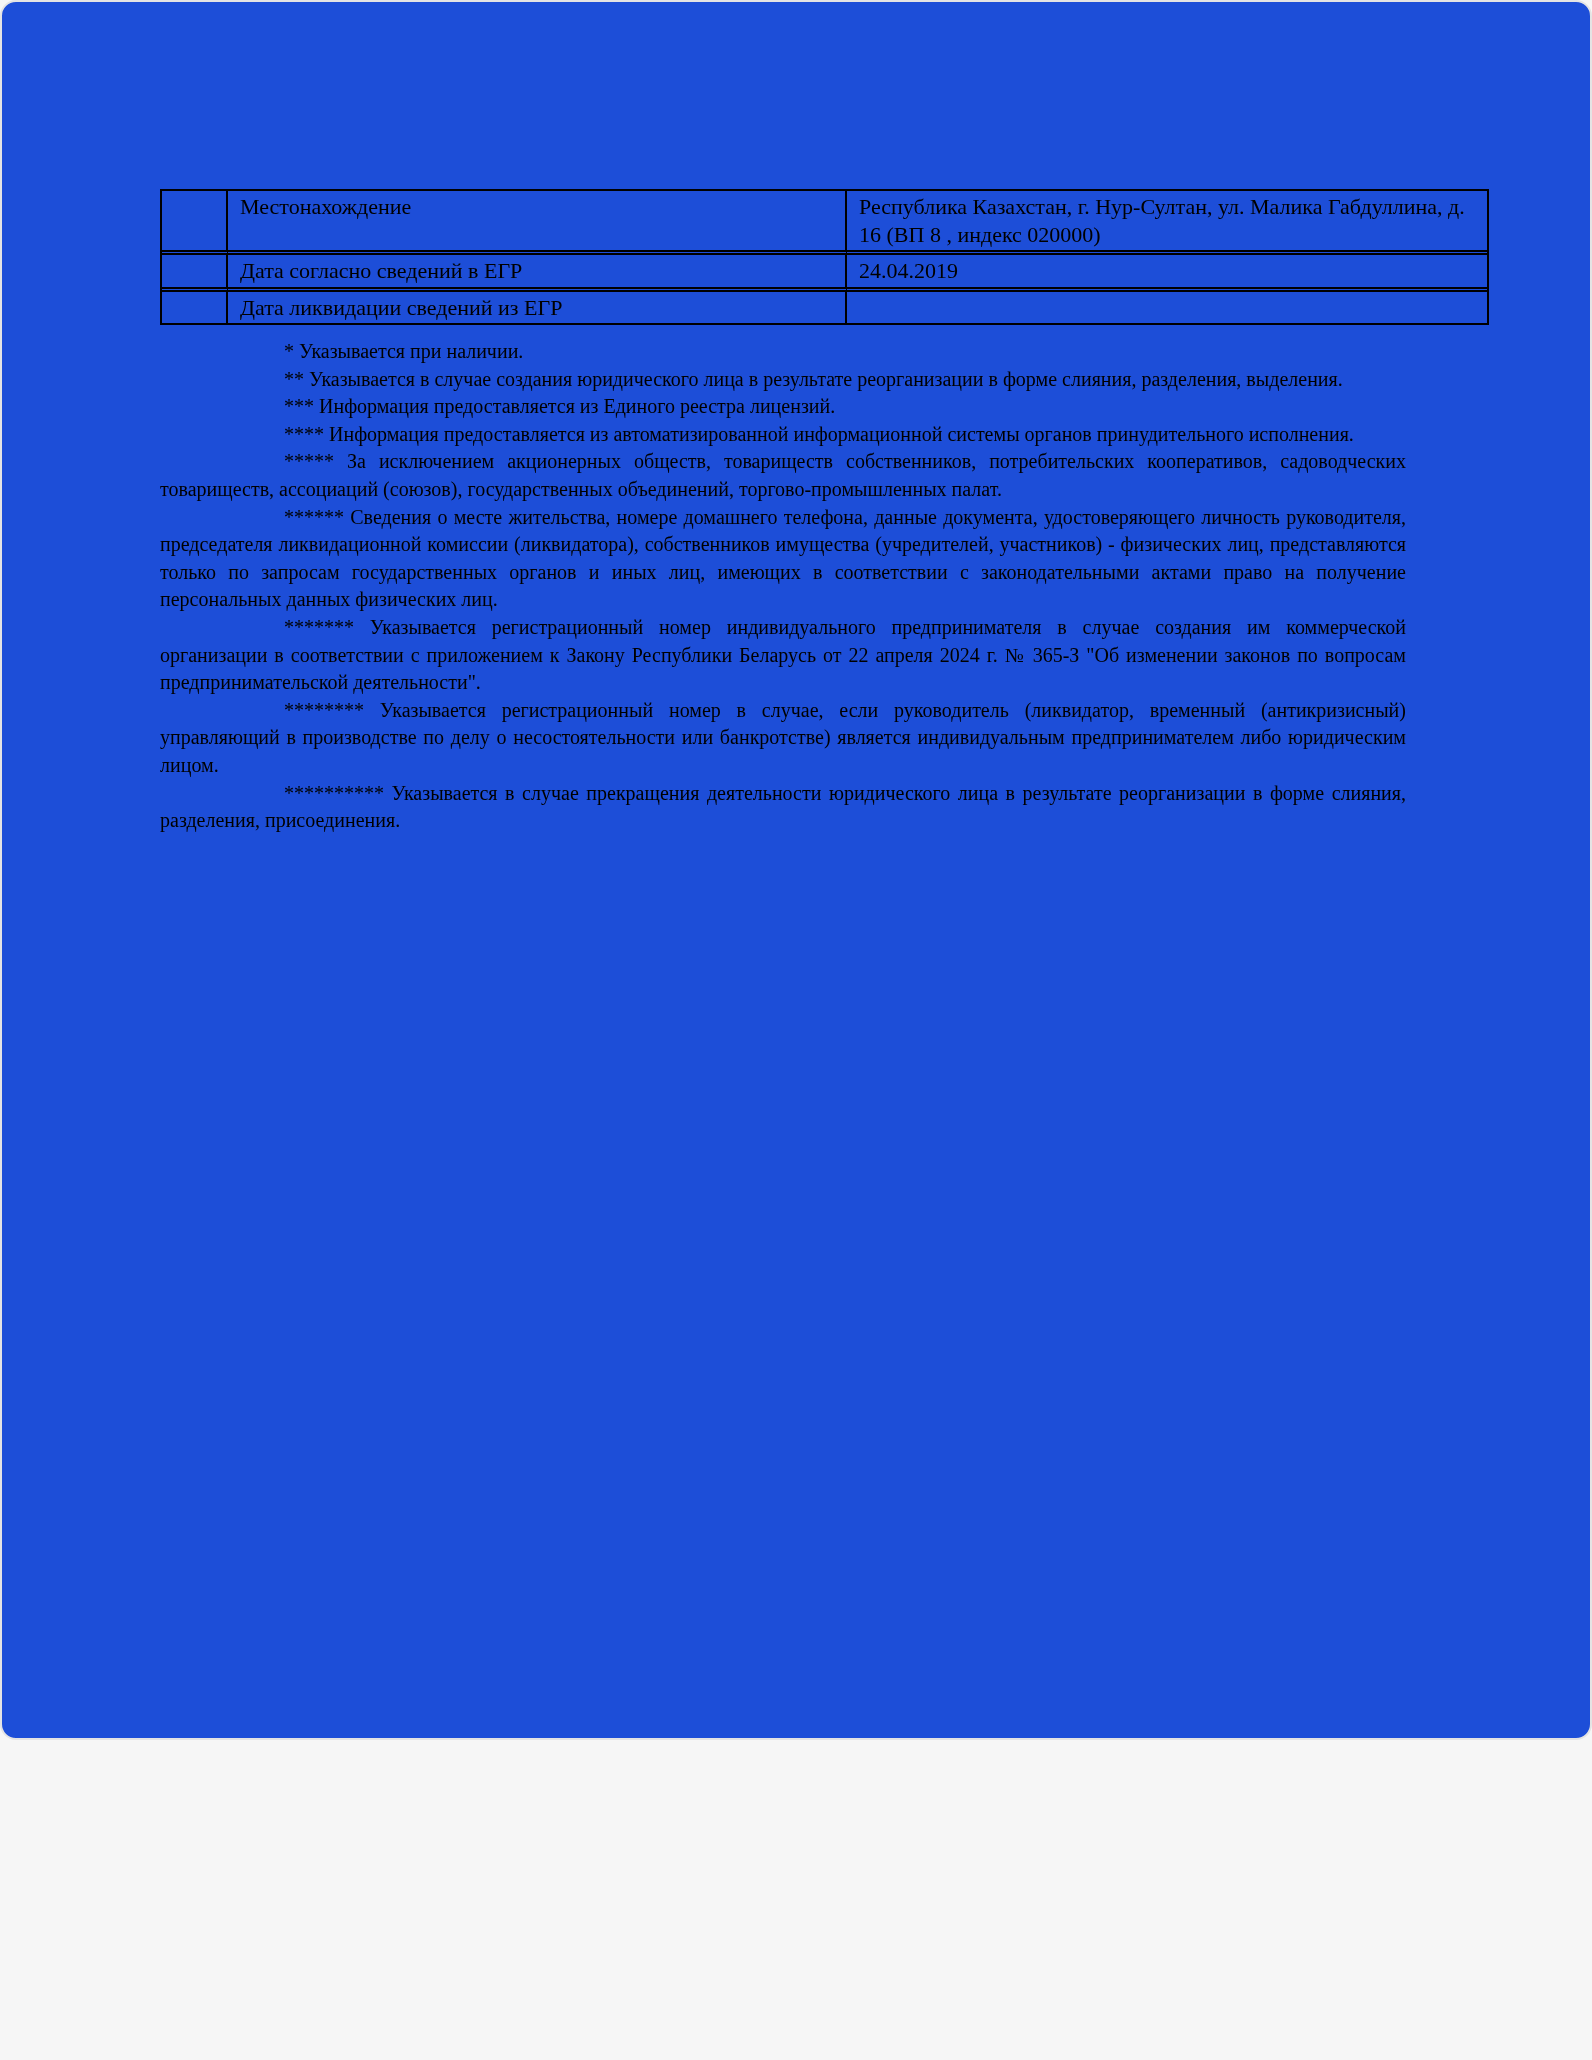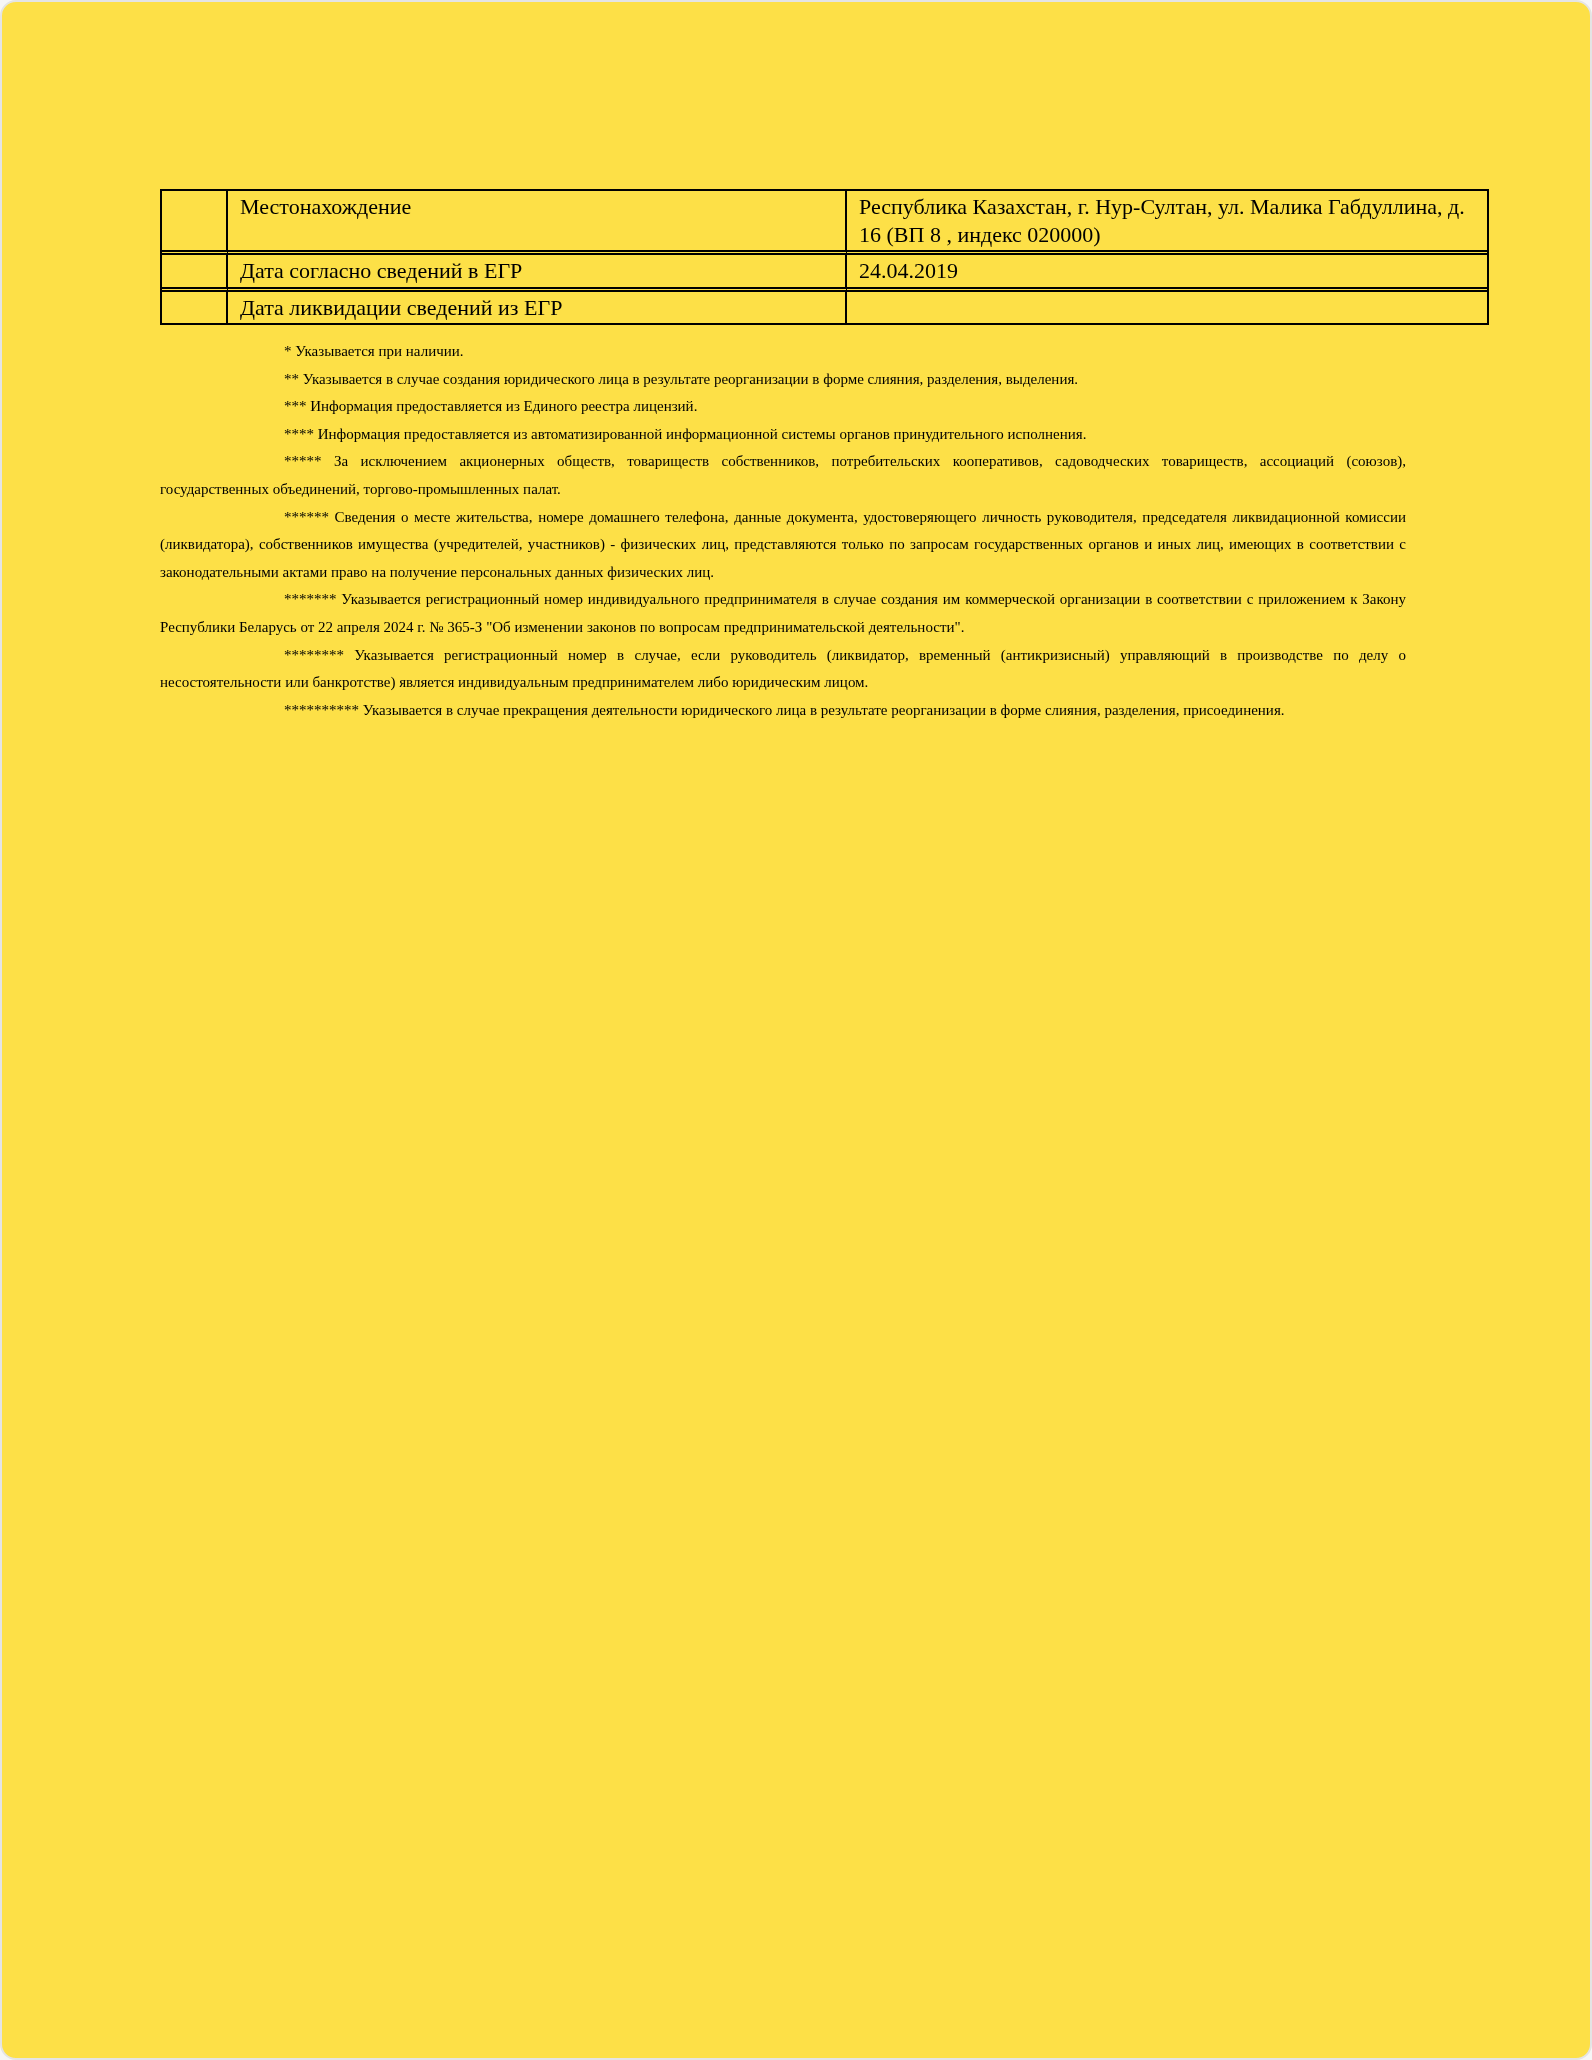--- a/index.html
+++ b/index.html
@@ -4,22 +4,22 @@
 <style>
   html, body {
     margin: 0;
     padding: 0;
     background: #f6f6f6;
     font-family: "Liberation Serif", "DejaVu Serif", serif;
   }
   .page {
     position: relative;
     width: 1592px;
-    height: 2060px;
-    background: #fde047;
+    height: 1740px;
+    background: #1d4ed8;
     border: 2px solid #e4e4e4;
     border-radius: 16px;
     box-sizing: border-box;
     overflow: hidden;
     color: #000000;
   }
 
   
   table.doc-table {
     position: absolute;
@@ -46,21 +46,21 @@
   table.doc-table tr.r0 { height: 58px; }
   table.doc-table tr.r1 { height: 28px; }
   table.doc-table tr.r2 { height: 30px; }
 
   
   .footnotes {
     position: absolute;
     left: 158px;
     top: 336px;
     width: 1246px;
-    font-size: 15px;
+    font-size: 20px;
     line-height: 27.6px;
     text-align: justify;
   }
   .footnotes p {
     margin: 0;
     padding: 0;
     text-indent: 124px;
   }
 </style>
 </head>

